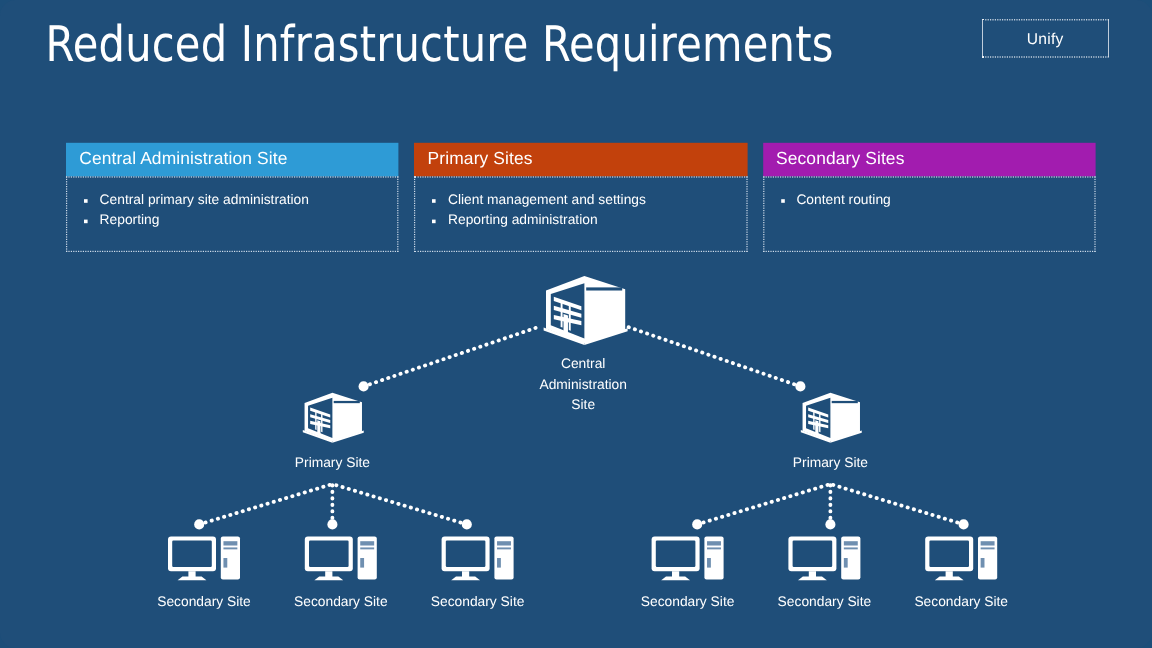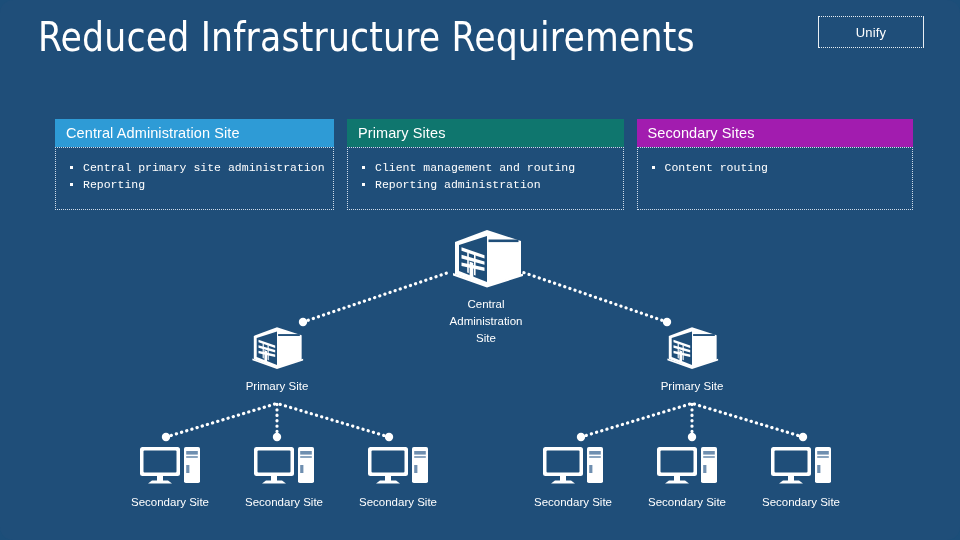--- a/index.html
+++ b/index.html
@@ -84,21 +84,20 @@
     height: 63px;
     box-sizing: border-box;
     border: 1px dotted #cfdcea;
     padding: 11px 10px 0 10px;
     background: transparent;
   }
   .card-body ul {
     margin: 0;
     padding: 0;
     list-style: none;
-    font-family: Liberation Mono, monospace;
   }
   .card-body li {
     font-size: 11.5px;
     line-height: 17px;
     color: #ffffff;
     padding-left: 17px;
     position: relative;
     white-space: nowrap;
   }
   .card-body li::before {
@@ -150,24 +149,24 @@
       <div class="card-header" style="background:#2E9BD6">Central Administration Site</div>
       <div class="card-body">
         <ul>
           <li>Central primary site administration</li>
           <li>Reporting</li>
         </ul>
       </div>
     </div>
 
     <div class="card">
-      <div class="card-header" style="background:#0f766e">Primary Sites</div>
+      <div class="card-header" style="background:#c2410c">Primary Sites</div>
       <div class="card-body">
         <ul>
-          <li>Client management and routing</li>
+          <li>Client management and settings</li>
           <li>Reporting administration</li>
         </ul>
       </div>
     </div>
 
     <div class="card">
       <div class="card-header" style="background:#a21caf">Secondary Sites</div>
       <div class="card-body">
         <ul>
           <li>Content routing</li>

